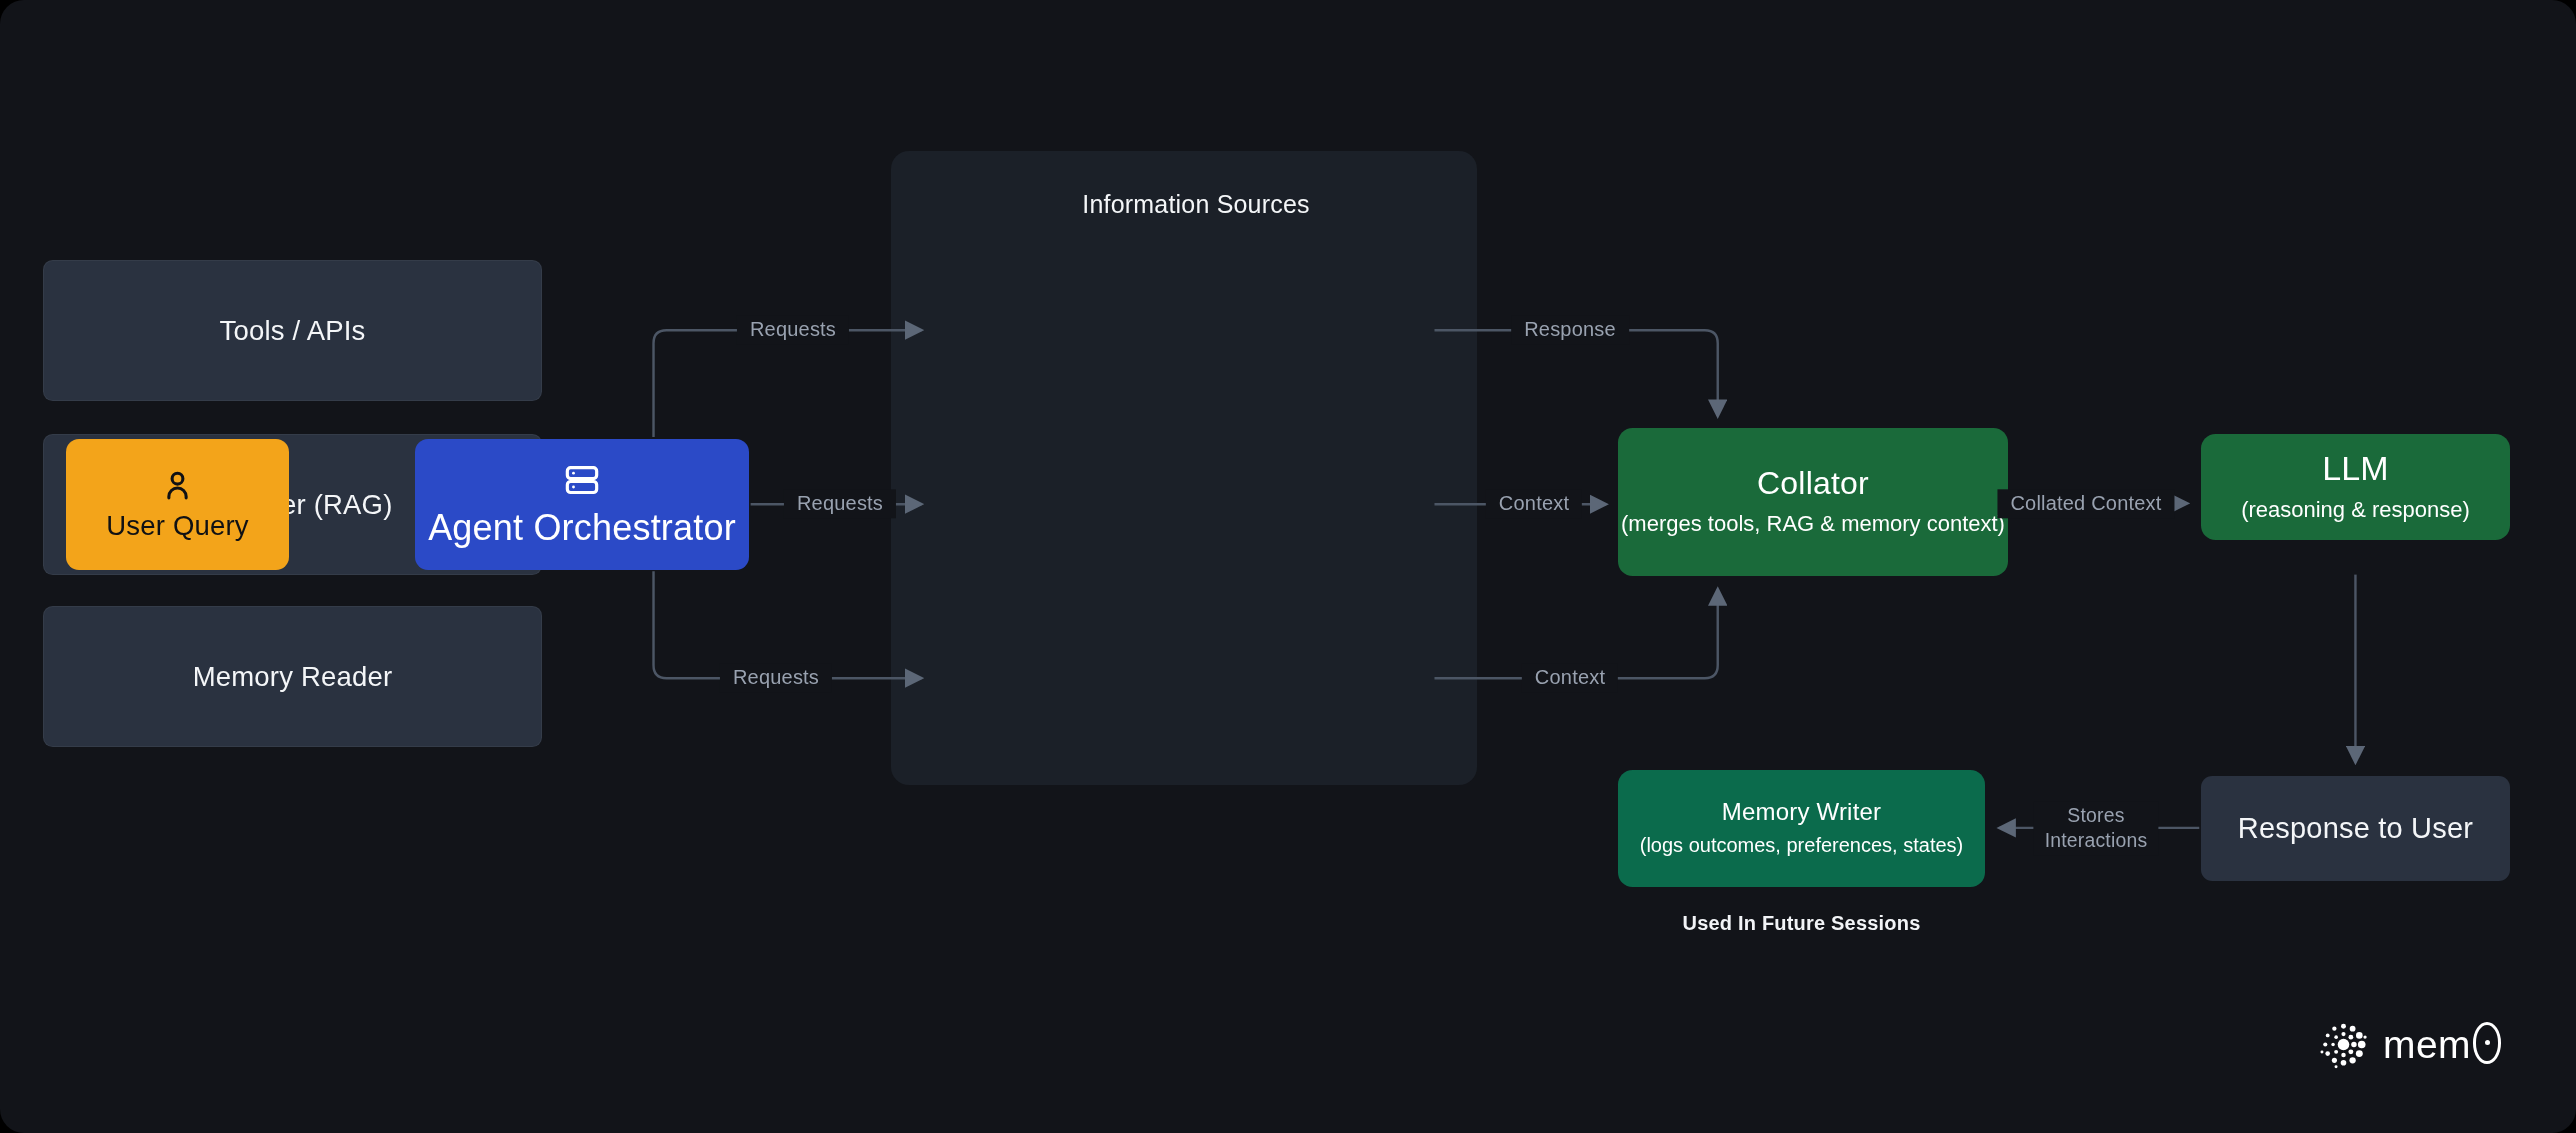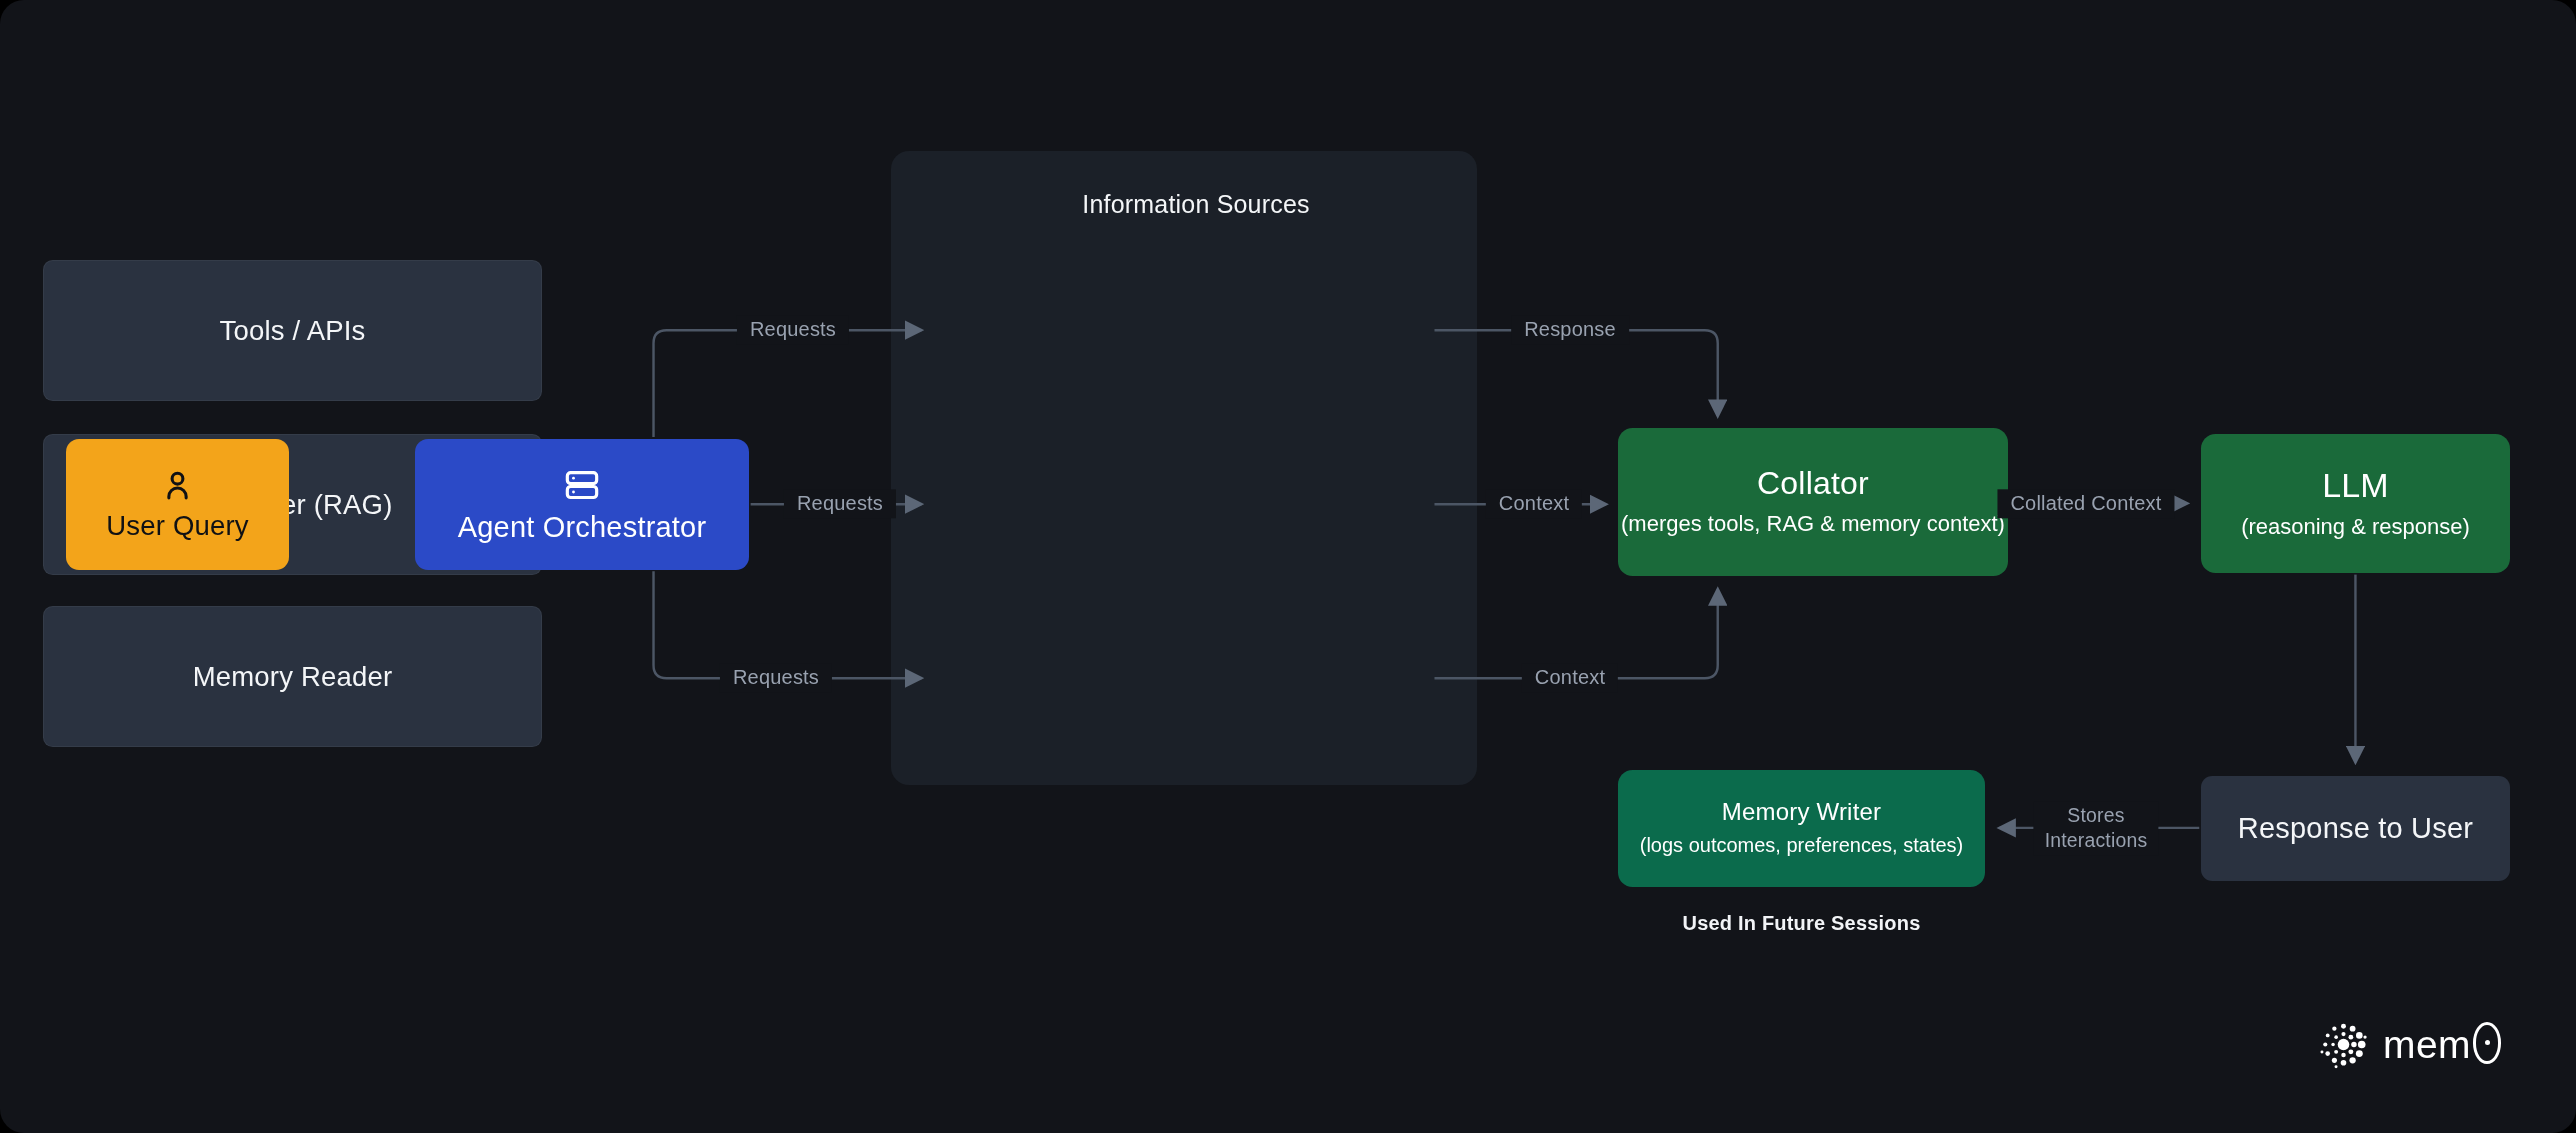--- a/index.html
+++ b/index.html
@@ -21,41 +21,41 @@
   }
   .node-user{
     left:66px;top:439px;width:223px;height:131px;
     background:#F3A41A;border-radius:13px;color:#101114;gap:6.5px;
   }
   .node-user .lbl{font-size:27.5px;font-weight:500;letter-spacing:0.2px;}
   .node-orch{
     left:415px;top:439px;width:334px;height:131px;
     background:#2B4AC7;border-radius:13px;color:#fff;gap:6.5px;
   }
-  .node-orch .lbl{font-size:29px;font-weight:500;letter-spacing:0.2px;}
+  .node-orch .lbl{font-size:36px;font-weight:500;letter-spacing:0.2px;}
   .panel{
     left:891px;top:151px;width:586px;height:634px;
     background:#1B2028;border-radius:18px;
   }
   .panel-title{
     position:absolute;left:0;top:39px;width:100%;
     text-align:center;color:#F4F6F8;font-size:25px;font-weight:500;letter-spacing:0.2px;padding-left:12px;
   }
   .inner-box{
     position:absolute;left:43px;width:499px;height:141px;
     background:#2A3240;border:0.8px solid rgba(255,255,255,.05);
     border-radius:9.7px;display:flex;align-items:center;justify-content:center;
     color:#F4F6F8;font-size:27.5px;letter-spacing:0.2px;box-sizing:border-box;
   }
   .node-green{
     background:#1A6A3A;border-radius:14.6px;color:#fff;
   }
   .node-collator{left:1618px;top:428px;width:390px;height:148px;gap:8px;}
   .node-collator .ttl{font-size:32px;font-weight:500;letter-spacing:0.2px;}
-  .node-llm{left:2201px;top:434px;width:309px;height:139px;gap:8px;}
+  .node-llm{left:2201px;top:434px;width:309px;height:106px;gap:8px;}
   .node-llm .ttl{font-size:34px;font-weight:500;letter-spacing:0.2px;}
   .sub{font-size:22px;line-height:1.28;font-weight:400;}
   .node-writer{
     left:1618px;top:770px;width:367px;height:117px;
     background:#0B6B4C;border-radius:14.6px;color:#fff;gap:6.5px;
   }
   .node-writer .ttl{font-size:24px;font-weight:500;letter-spacing:0.2px;}
   .node-writer .sub{font-size:20px;}
   .node-response{
     left:2201px;top:776px;width:309px;height:105px;

